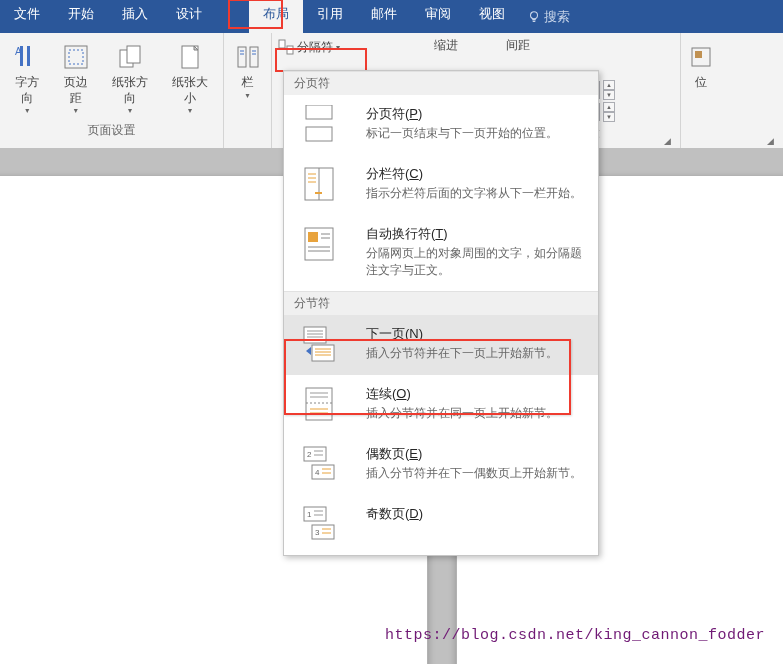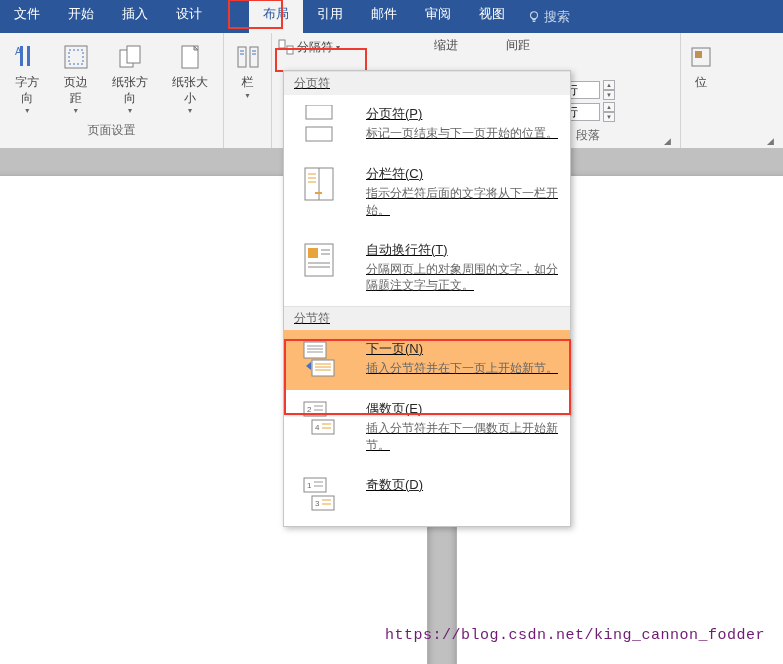--- a/index.html
+++ b/index.html
@@ -28,24 +28,24 @@
   .smbtn .ico { width:16px; height:16px; display:flex; align-items:center; justify-content:center;}
   
   .indent-spacing { padding: 4px 10px 2px; display:flex; flex-direction:column; gap:2px; }
   .indent-spacing .hdr { font-size:12px; color:#444; margin-bottom:24px; }
   .spacing-row { display:flex; align-items:center; gap:3px; font-size:12px; color:#444; }
   .spacing-row input { width:48px; height:18px; font-size:12px; border:1px solid #abadb3; padding-left:3px; background:#fff;}
   .stepper { display:flex; flex-direction:column; }
   .stepper span { font-size:6px; line-height:8px; color:#666; border:1px solid #abadb3; width:12px; text-align:center; background:#f7f7f7;}
   
   
-  .dropdown-panel { position:absolute; top:70px; left:283px; width:288px; background:#fff; border:1px solid #c6c6c6; box-shadow:2px 2px 6px rgba(0,0,0,.25); z-index:10;text-decoration:underline; }
+  .dropdown-panel { position:absolute; top:70px; left:283px; width:316px; background:#fff; border:1px solid #c6c6c6; box-shadow:2px 2px 6px rgba(0,0,0,.25); z-index:10; }
   .dropdown-panel .section-hdr { background:#f0f0f0; font-size:12px; color:#666; padding:3px 10px; border-top:1px solid #e1e1e1;}
   .dropdown-panel .menuitem { display:flex; gap:30px; padding:10px 12px 12px 18px; }
-  .dropdown-panel .menuitem.hov { background:#fdba74; }
+  .dropdown-panel .menuitem.hov { background:#e5e5e5; }
   .dropdown-panel .menuitem .mico { width:34px; height:38px; flex-shrink:0; display:flex; align-items:flex-start; justify-content:center;}
   .dropdown-panel .menuitem .mtext .mtitle { font-size:13px; color:#262626; font-weight: normal; margin-bottom:2px;}
   .dropdown-panel .menuitem .mtext .mdesc { font-size:12px; color:#666; line-height:1.4;}
   .underline { text-decoration: underline; }
   
   
   .docarea { position:absolute; top:148px; left:0; right:0; bottom:0; background:#c0c0c0; display:flex; gap:30px; padding:28px 0; justify-content:center; overflow:hidden;}
   .page { background:#fff; width:500px; height:600px; box-shadow:0 0 0 1px #b2b2b2, 0 3px 8px rgba(0,0,0,.3); position:relative; padding:50px 40px;}
   .page .corner { position:absolute; width:12px; height:12px; }
   .page .corner.tl { top:32px; left:30px; border-left:1px solid #aaa; border-top:1px solid #aaa;}
@@ -271,20 +271,36 @@
           <line x1="13" y1="30" x2="29" y2="30" stroke="#e8a33d"></line>
           <path d="M4 26 L9 22 L9 30 Z" fill="#4472c4"></path>
         </svg>
       </div>
     <div class="mtext">
         <div class="mtitle"><span>下一页(<span class="underline">N</span>)</span></div>
         <div class="mdesc">插入分节符并在下一页上开始新节。</div>
       </div>
   </div>
 
+  <div class="menuitem">
+    <div class="mico">
+        <svg width="34" height="38" viewBox="0 0 34 38">
+          <rect x="4" y="3" width="26" height="32" fill="#fff" stroke="#888"></rect>
+          <line x1="8" y1="8" x2="26" y2="8" stroke="#999"></line>
+          <line x1="8" y1="12" x2="26" y2="12" stroke="#999"></line>
+          <line x1="4" y1="18" x2="30" y2="18" stroke="#888" stroke-dasharray="2"></line>
+          <line x1="8" y1="24" x2="26" y2="24" stroke="#e8a33d"></line>
+          <line x1="8" y1="28" x2="26" y2="28" stroke="#e8a33d"></line>
+        </svg>
+      </div>
+    <div class="mtext">
+        <div class="mtitle"><span>连续(<span class="underline">O</span>)</span></div>
+        <div class="mdesc">插入分节符并在同一页上开始新节。</div>
+      </div>
+  </div>
 
   <div class="menuitem">
     <div class="mico">
         <svg width="34" height="38" viewBox="0 0 34 38">
           <rect x="2" y="2" width="22" height="14" fill="#fff" stroke="#888"></rect>
           <text x="5" y="12" font-size="8" fill="#666">2</text>
           <line x1="12" y1="6" x2="21" y2="6" stroke="#999"></line>
           <line x1="12" y1="10" x2="21" y2="10" stroke="#999"></line>
           <rect x="10" y="20" width="22" height="14" fill="#fff" stroke="#888"></rect>
           <text x="13" y="30" font-size="8" fill="#666">4</text>

